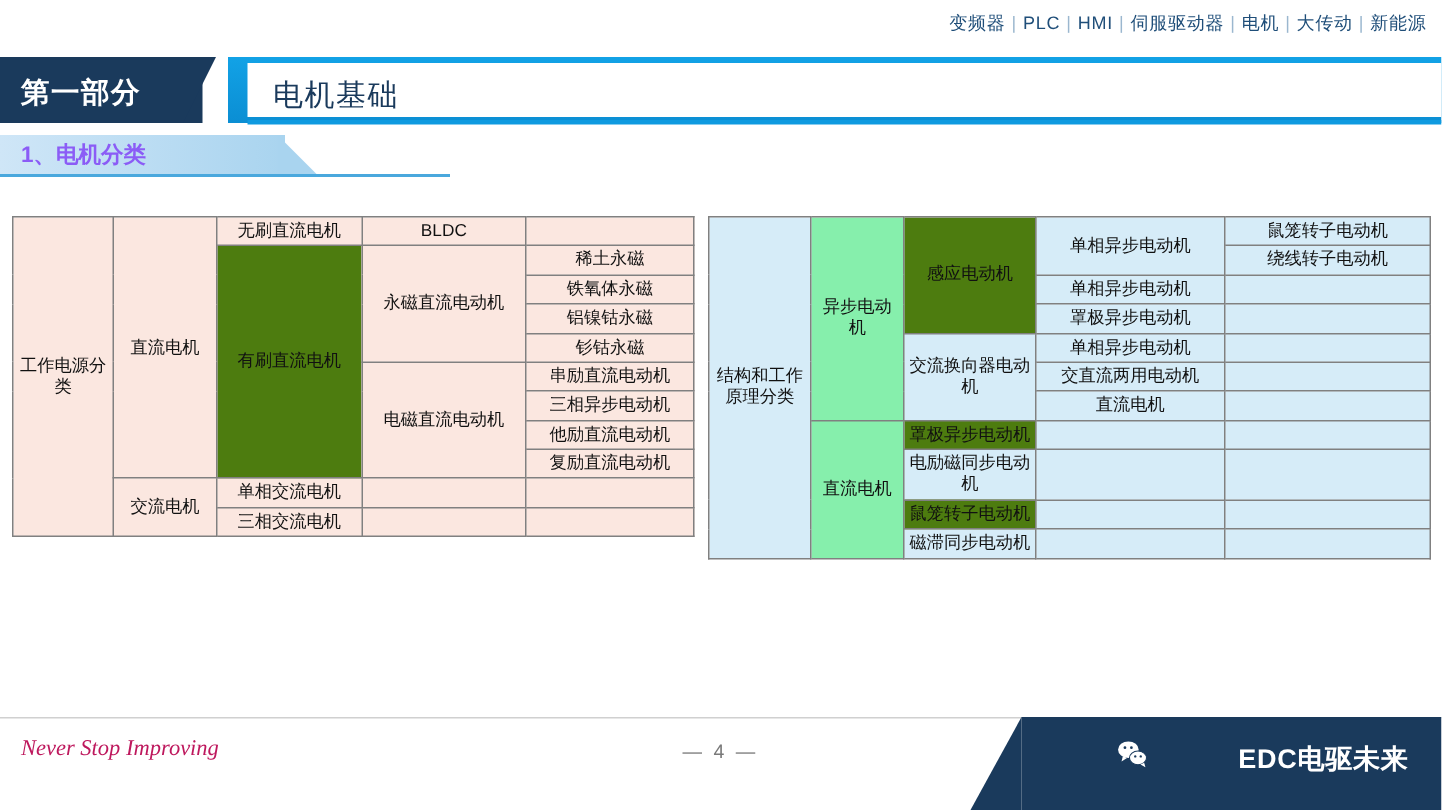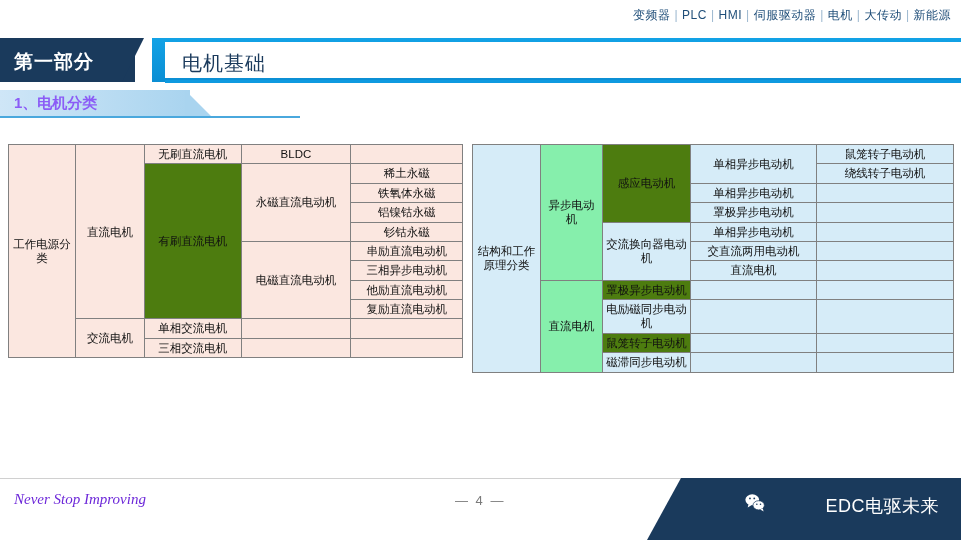--- a/index.html
+++ b/index.html
@@ -156,21 +156,21 @@
     left: 0; top: 478px;
     width: 961px; height: 1px;
     background: #d0d0d0;
   }
   .footer-left {
     position: absolute;
     left: 14px; top: 491px;
     font-family: "Liberation Serif", serif;
     font-style: italic;
     font-size: 15px;
-    color: #6d28d9;
+    color: #be185d;
   }
   .footer-page {
     position: absolute;
     left: 455px; top: 493px;
     font-size: 13px;
     color: #7a7a7a;
     letter-spacing: 2px;
   }
   .footer-brand {
     position: absolute;
@@ -183,21 +183,21 @@
     right: 280px; top: 478px;
     width: 0; height: 0;
     border-bottom: 62px solid #1a3a5c;
     border-left: 34px solid transparent;
   }
   .footer-brand-text {
     position: absolute;
     right: 22px; top: 494px;
     color: #ffffff;
     font-size: 18px;
-    font-weight: normal;
+    font-weight: bold;
     letter-spacing: 0.5px;
   }
   .wechat-icon {
     position: absolute;
     right: 195px; top: 492px;
     width: 22px; height: 22px;
   }
 </style>
 </head>
 <body>

